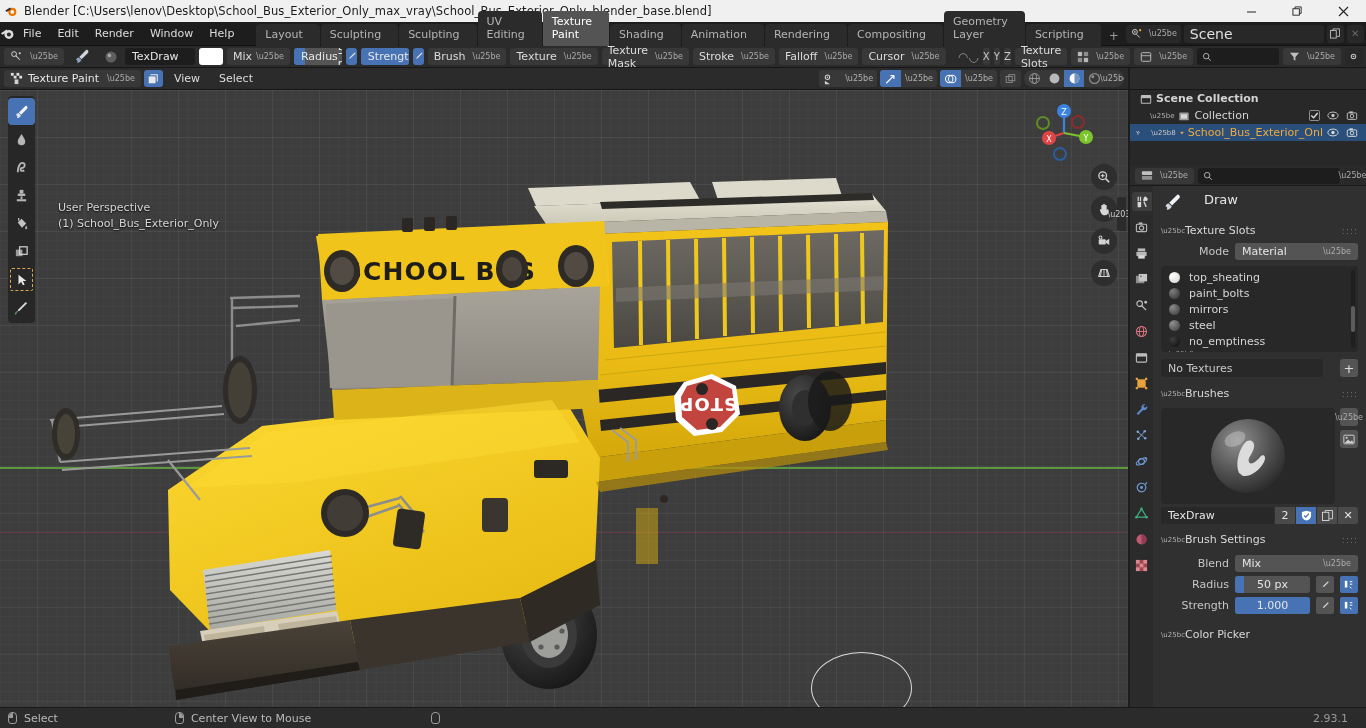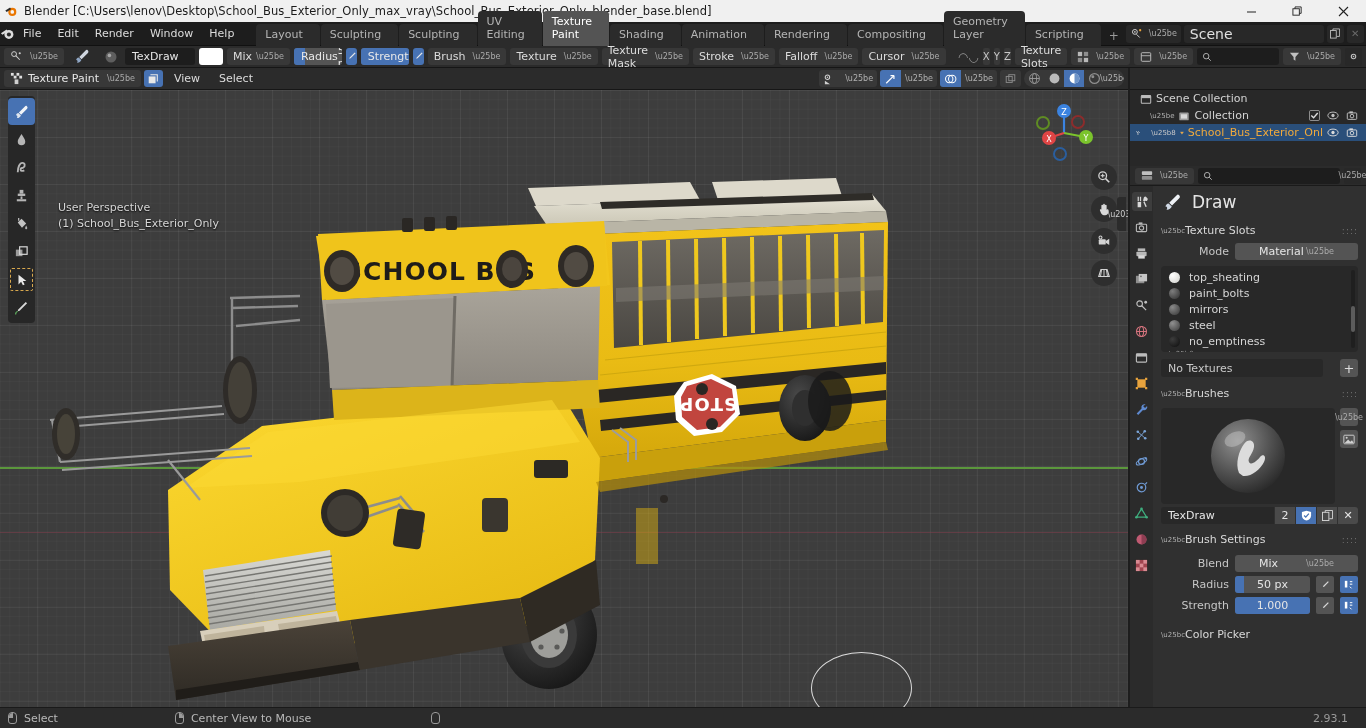--- a/index.html
+++ b/index.html
@@ -143,27 +143,27 @@
   .out-icons { margin-left:auto; display:flex; gap:7px; padding-right:8px; }
 
   
   .props { position:absolute; left:1130px; top:166px; width:236px; height:541px; background:#303030; }
   .props-hdr { height:20px; background:#2b2b2b; display:flex; align-items:center; gap:4px; padding:0 5px; border-bottom:1px solid #1a1a1a;}
   .props-tabs { position:absolute; left:0; top:20px; width:23px; bottom:0; background:#2b2b2b; padding-top:6px;
     display:flex; flex-direction:column; align-items:center; gap:7px; }
   .ptab { width:20px; height:19px; display:flex; align-items:center; justify-content:center; border-radius:3px 0 0 3px;}
   .ptab.active { background:#3d3d3d; }
   .props-body { position:absolute; left:23px; top:20px; right:0; bottom:0; background:#303030; overflow:hidden; }
-  .brush-head { display:flex; align-items:flex-start; gap:9px; padding:6px 10px 8px 10px; font-size:17px;}
+  .brush-head { display:flex; align-items:flex-start; gap:21px; padding:6px 10px 8px 10px; font-size:13px;}
   .panel-title { display:flex; align-items:center; padding:4px 8px; font-size:11px; color:#d8d8d8; }
   .panel-title .tri { font-size:7px; color:#b0b0b0; }
   .dots { margin-left:auto; color:#6e6e6e; font-size:9px; letter-spacing:1px;}
   .row { display:flex; align-items:center; gap:6px; padding:2px 8px 2px 8px; font-size:11px;}
   .row .lab { width:68px; text-align:right; color:#c5c5c5; }
-  .dropdown { flex:1; background:#545454; border-radius:3px; height:17px; display:flex; align-items:center; padding:0 24px; font-size:11px;}
+  .dropdown { flex:1; background:#545454; border-radius:3px; height:17px; display:flex; align-items:center; padding:0 7px; font-size:11px;}
   .dropdown .chev { margin-left:auto; }
   .slotlist { margin:4px 8px; background:#282828; border-radius:4px; height:86px; position:relative; overflow:hidden; padding:3px 0;}
   .slot { display:flex; align-items:center; gap:9px; height:16px; padding:0 8px; font-size:11px; color:#d5d5d5;}
   .slot-orb { width:11px; height:11px; border-radius:50%; }
   .slot-scroll { position:absolute; right:3px; top:4px; width:4px; height:78px; border-radius:2px; background:#1f1f1f;}
   .slot-scroll i { position:absolute; left:0; top:36px; width:4px; height:26px; border-radius:2px; background:#5c5c5c; display:block;}
   .slot-foot { display:flex; align-items:center; padding:0 8px; height:10px; }
   .notex-row { display:flex; align-items:center; gap:17px; padding:3px 8px; }
   .notex { flex:1; background:#282828; border-radius:3px; height:18px; display:flex; align-items:center; padding:0 7px; font-size:11px; color:#c9c9c9;}
   .plusbtn { width:18px; height:18px; background:#545454; border-radius:3px; display:flex;align-items:center;justify-content:center; font-size:13px; color:#ddd;}
@@ -798,21 +798,21 @@
           </svg>
       </div>
     </div>
 
     <div class="brush-circle"></div>
     <div class="collapse-arrow">\u2039</div>
   </div>
 
   <div class="outliner">
     <div class="outliner-hdr"></div>
-    <div class="out-row" style="padding-left:10px;">
+    <div class="out-row" style="padding-left:10px;font-weight:bold;">
       <svg width="12" height="12" viewBox="0 0 14 14">
           <rect x="1.5" y="3" width="11" height="9" rx="1" fill="none" stroke="#bdbdbd" stroke-width="1.2"></rect>
           <rect x="1.5" y="3" width="11" height="3" fill="#bdbdbd"></rect>
         </svg>
       <span>Scene Collection</span>
     </div>
     <div class="out-row" style="padding-left:20px;">
       <span style="font-size:7px;color:#b0b0b0;">\u25be</span>
       <svg width="12" height="12" viewBox="0 0 14 14">
           <rect x="1.5" y="3" width="11" height="9" rx="1" fill="#9b9b9b"></rect>

